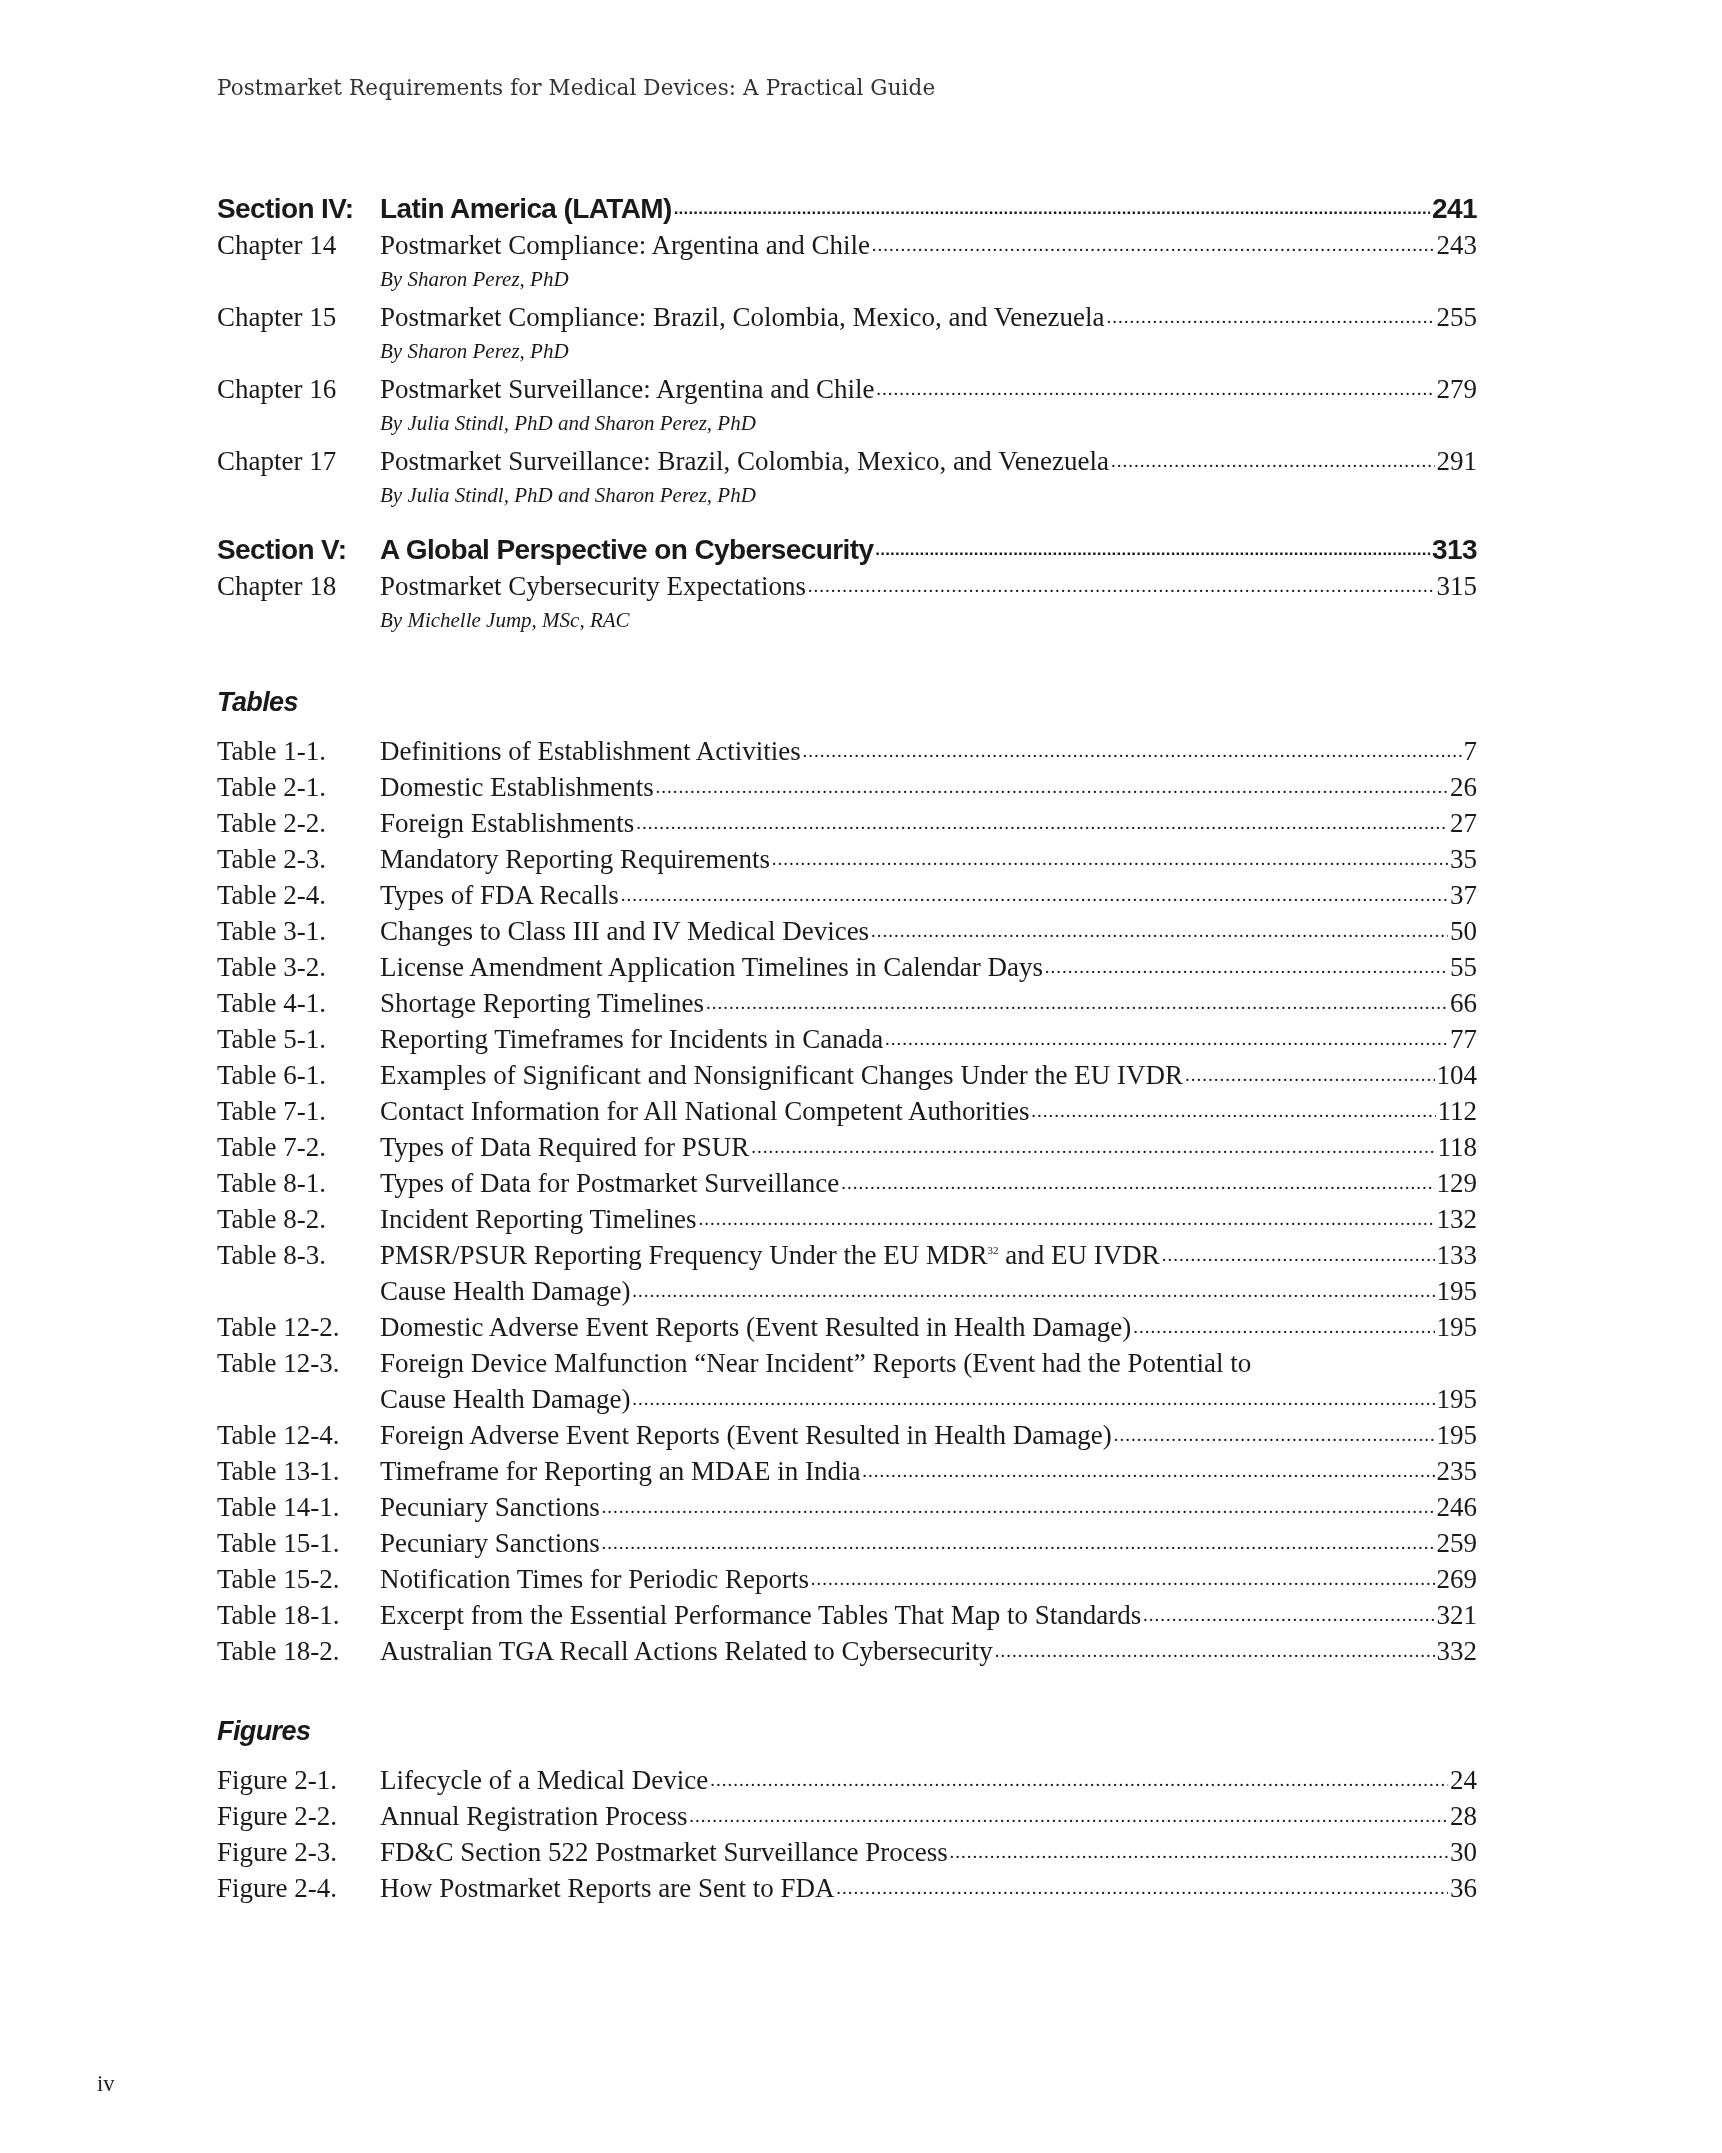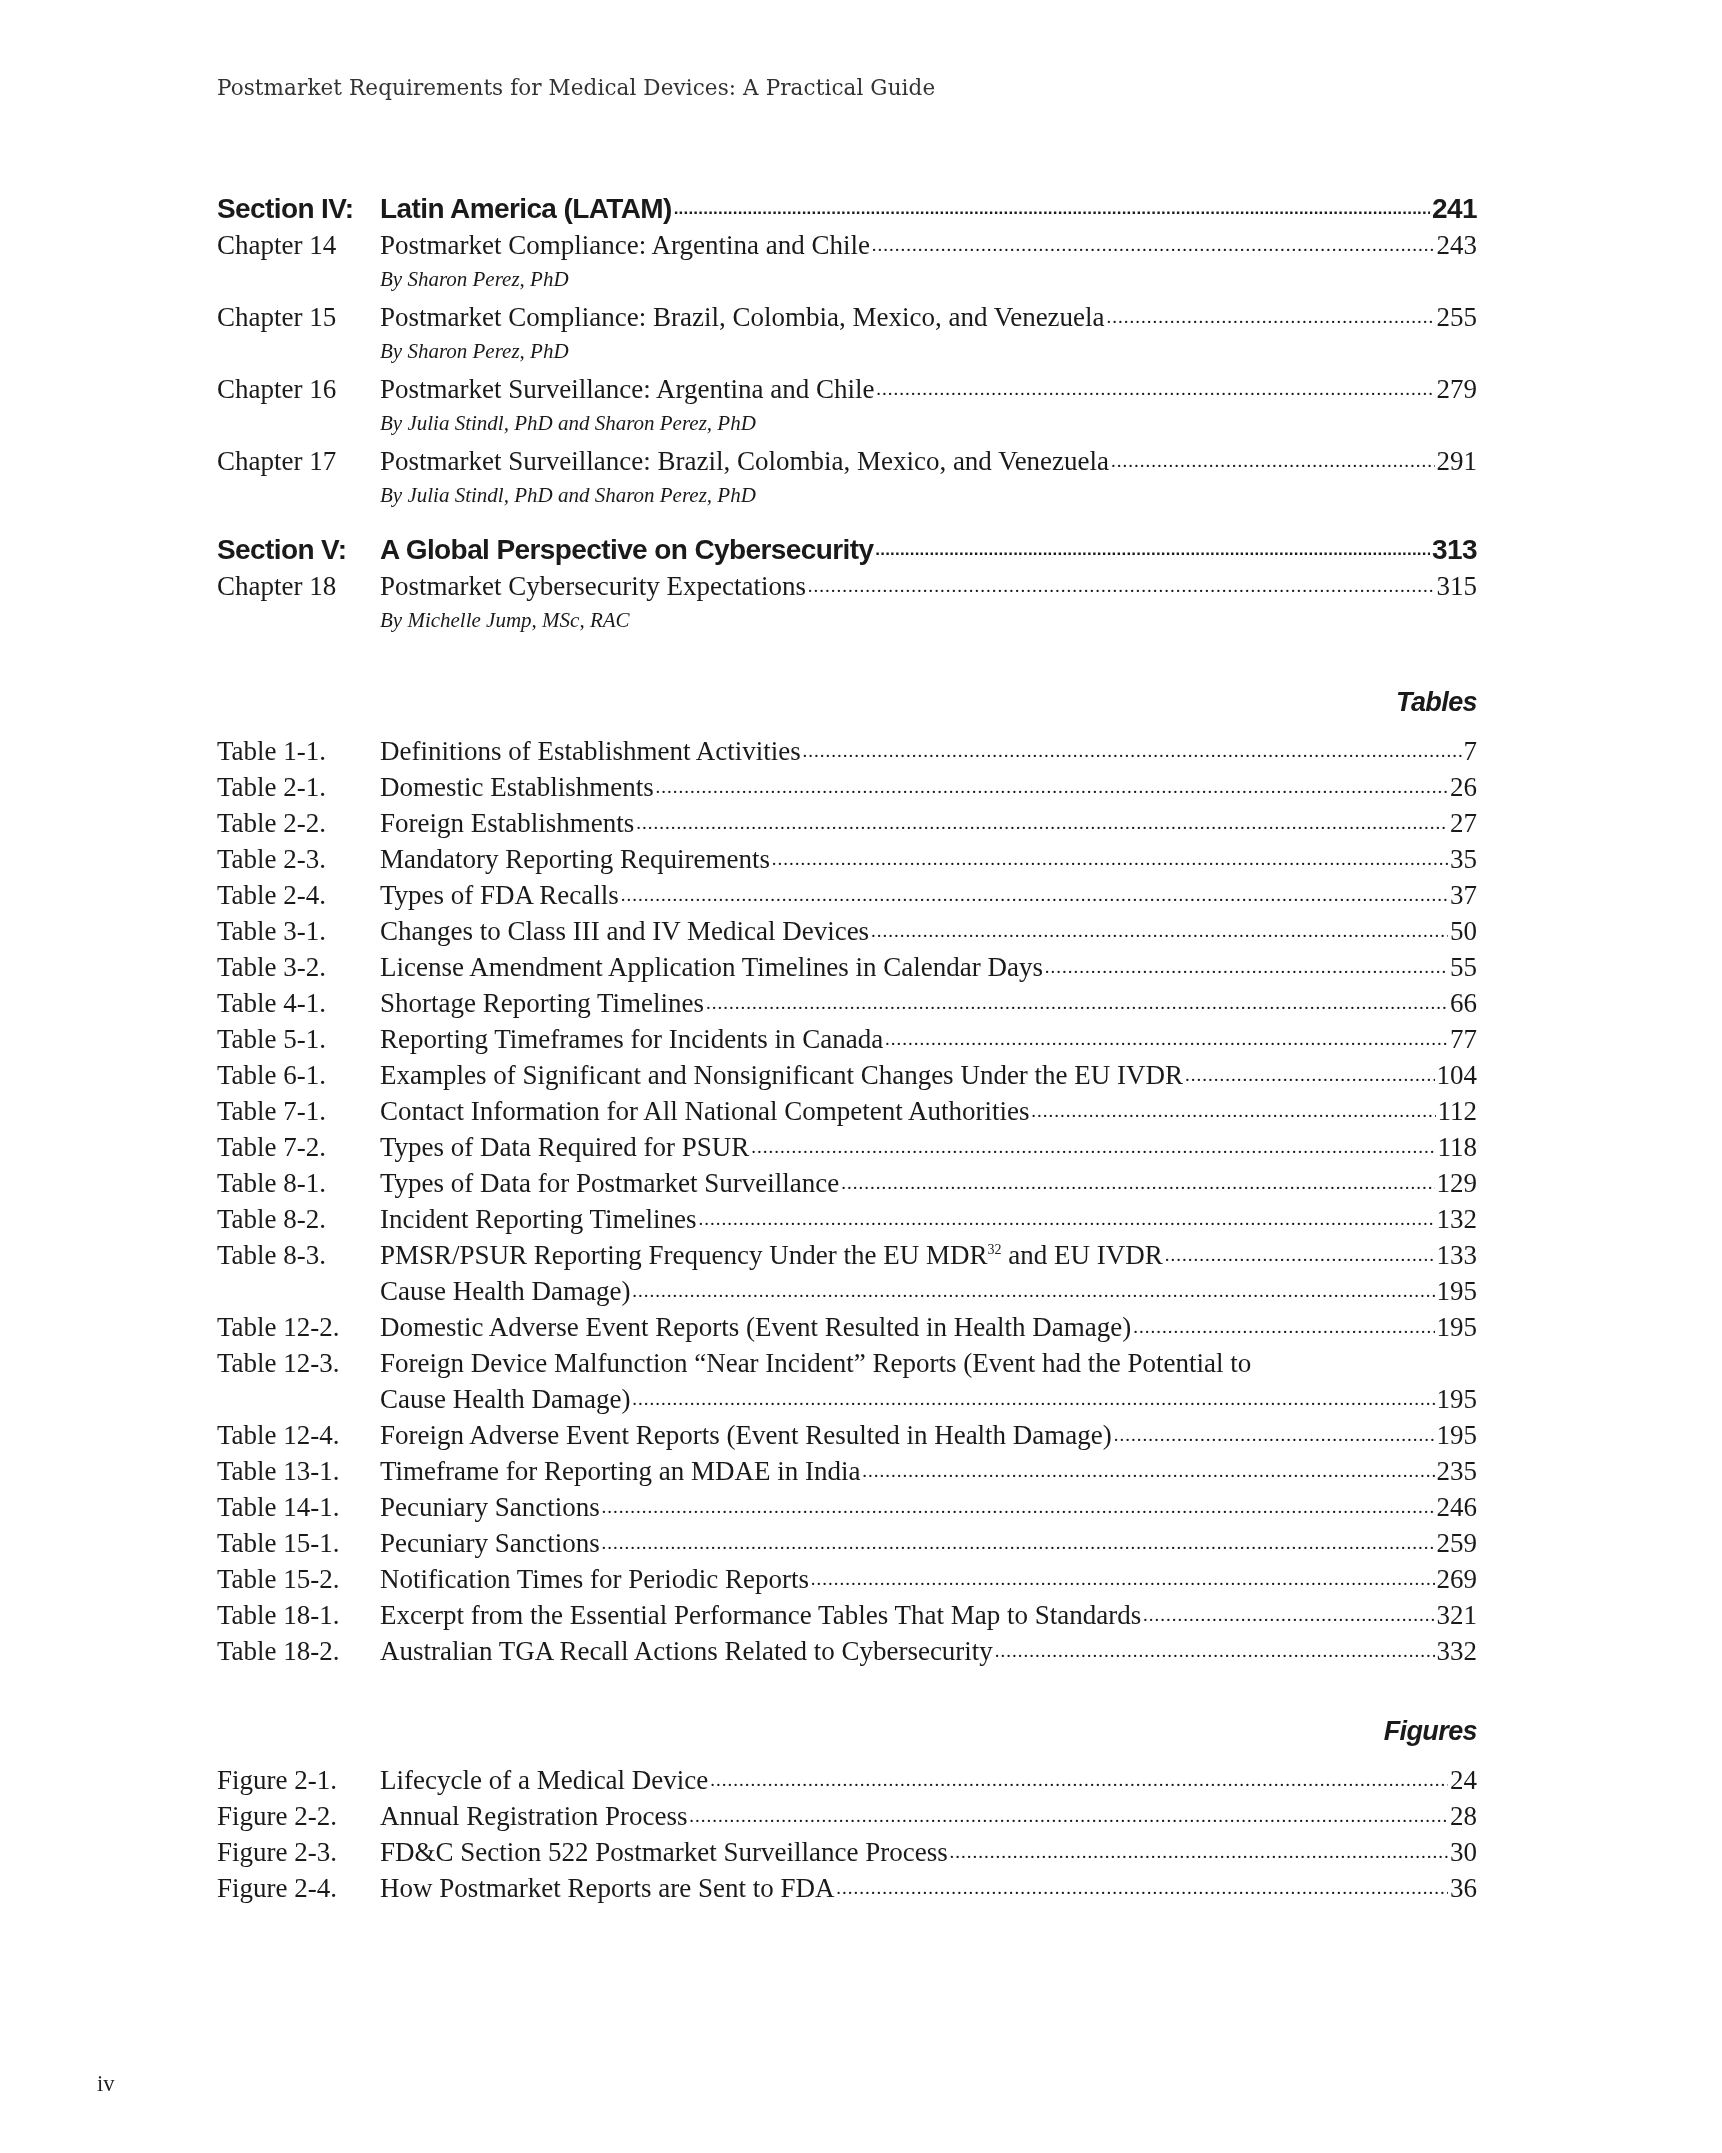--- a/index.html
+++ b/index.html
@@ -34,23 +34,23 @@
   .section-row .leader { font-size: 17px; letter-spacing: 0.2px; font-weight: bold; }
 
   .byline { height: 36px; line-height: 32px; padding-left: 163px; font-size: 21px; font-style: italic; white-space: nowrap; }
 
   .gap-section { height: 17px; }
   .gap-heading { height: 39px; }
 
   .group-heading {
     font-family: "Liberation Sans", "DejaVu Sans", sans-serif;
     font-weight: bold; font-style: italic; font-size: 27px; letter-spacing: -0.6px;
-    height: 54px; line-height: 47px; text-align: right;
-  }
-  sup { font-size: 14px; line-height: 0; vertical-align: super; }
+    height: 54px; line-height: 47px;
+  }
+  sup { font-size: 11px; line-height: 0; vertical-align: super; }
 </style>
 </head>
 <body>
 
 <div class="running-header">Postmarket Requirements for Medical Devices: A Practical Guide</div>
 
 <div class="toc">
 
   <div class="row section-row">
     <span class="label">Section IV:</span>

